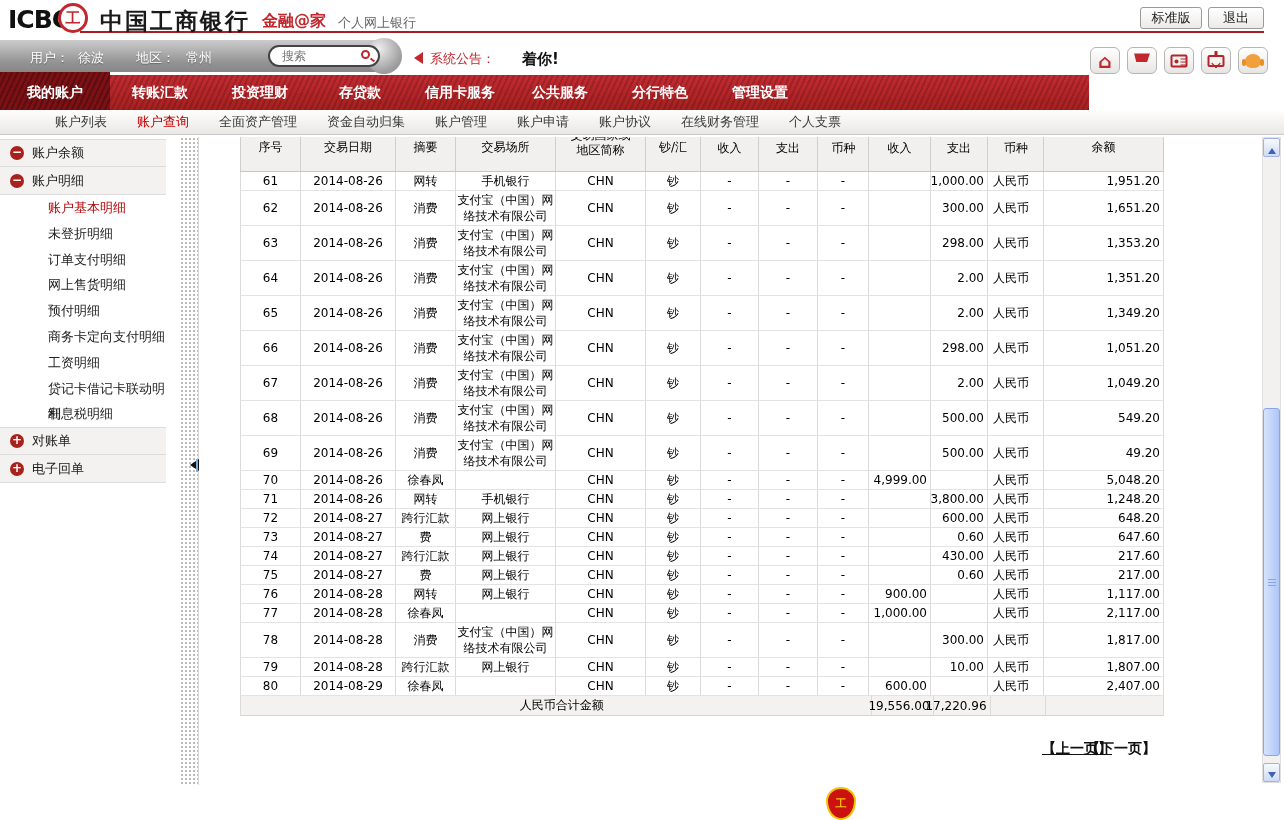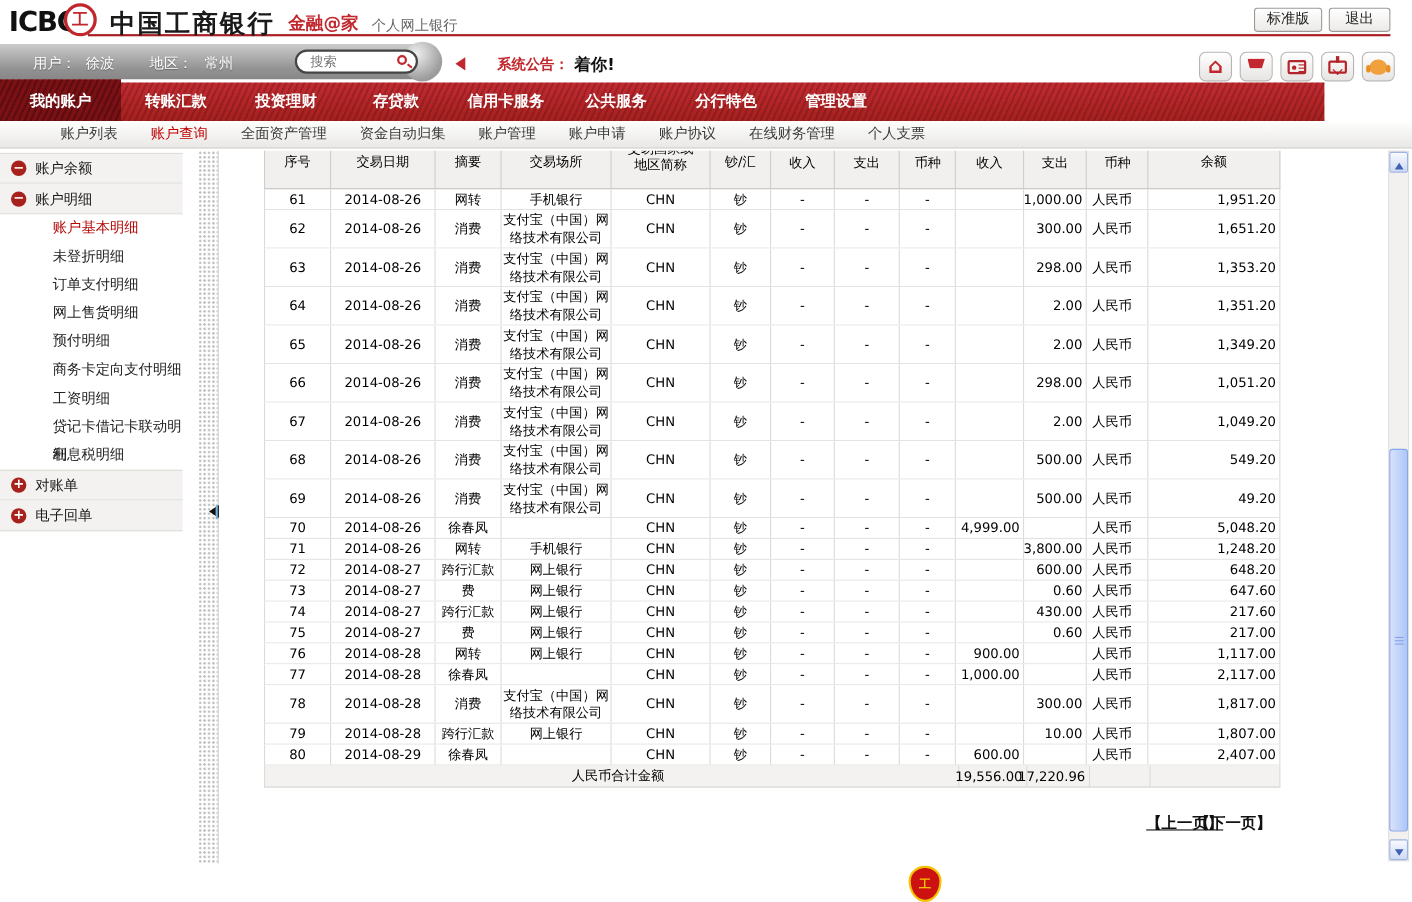--- a/index.html
+++ b/index.html
@@ -28,41 +28,41 @@
   #userbar .sphere { position:absolute; left:366px; top:-2px; width:36px; height:36px; border-radius:50%;
     background:radial-gradient(circle at 35% 30%, #efefef, #9c9c9c 70%); }
   #userbar .utext { position:absolute; top:9px; font-size:13px; color:#fff; text-shadow:0 1px 1px rgba(0,0,0,.35); }
   .search-pill { position:absolute; left:268px; top:5px; width:112px; height:22px; background:#fff; border:2px solid #444;
     border-radius:12px; z-index:2; }
   .search-pill input { position:absolute; left:12px; top:1px; width:70px; height:16px; border:none; outline:none;
     font-size:12px; color:#333; background:transparent; font-family:inherit; }
   .mag { position:absolute; right:8px; top:3px; width:9px; height:9px; border:2px solid #c1272d; border-radius:50%; }
   .mag::after { content:""; position:absolute; left:7px; top:7px; width:5px; height:2px; background:#c1272d; transform:rotate(40deg); }
   .speaker { position:absolute; left:408px; top:12px; width:0; height:0; border:6px solid transparent; border-right:9px solid #c1272d; }
-  #announce-label { position:absolute; left:430px; top:10px; font-size:13px; font-weight:bold; color:#c1272d;margin-left:22px; }
+  #announce-label { position:absolute; left:430px; top:10px; font-size:13px; font-weight:normal; color:#c1272d; }
   #announce-text { position:absolute; left:522px; top:10px; font-size:15px; font-weight:bold; color:#111; }
 
   
   .qbtn { position:absolute; top:47px; width:30px; height:27px; background:linear-gradient(#fff,#e7e5e3);
     border:1px solid #b7b5b3; border-radius:6px; cursor:pointer; }
   .qg { position:absolute; left:50%; top:50%; transform:translate(-50%,-50%); }
   .g-home { font-size:19px; color:#c1272d; font-weight:bold; line-height:19px; }
   .g-cart { width:16px; height:9px; background:#c1272d; clip-path:polygon(0 0,100% 0,82% 100%,14% 100%); margin-top:-3px; }
   .g-cart::after { content:""; position:absolute; left:3px; top:11px; width:4px; height:4px; border-radius:50%; background:#c1272d; box-shadow:7px 0 0 #c1272d; }
   .g-card { width:17px; height:13px; border:2px solid #b4242a; border-radius:2px; }
   .g-card::before { content:""; position:absolute; left:2px; top:3px; width:4px; height:4px; border-radius:50%; background:#b4242a; }
   .g-card::after { content:""; position:absolute; left:8px; top:2px; width:6px; height:1.5px; background:#b4242a; box-shadow:0 3px 0 #b4242a,0 6px 0 #b4242a; }
   .g-mail { width:17px; height:12px; border:2px solid #b4242a; border-radius:2px; }
   .g-mail::before { content:""; position:absolute; left:1px; top:1px; width:9px; height:9px; border-right:2px solid #b4242a; border-bottom:2px solid #b4242a; transform:rotate(45deg) scale(.6); }
   .g-mail::after { content:""; position:absolute; left:5px; top:-6px; width:3px; height:6px; background:#b4242a; }
   .g-head { width:16px; height:14px; border-radius:50% 50% 45% 45%; background:#f0a families03c; background:#f0a03c; }
   .g-head::after { content:""; position:absolute; left:-3px; top:5px; width:4px; height:7px; border-radius:2px; background:#e89026; box-shadow:18px 0 0 #e89026; }
 
   
-  #mainnav { position:absolute; left:0; top:75px; width:1204px; height:35px;
+  #mainnav { position:absolute; left:0; top:75px; width:1089px; height:35px;
     background:repeating-linear-gradient(115deg, rgba(60,8,10,.22) 0 2px, rgba(255,255,255,0) 2px 5px),
     linear-gradient(#c12b31,#a5201f); }
   .nav-item { float:left; width:100px; height:35px; line-height:35px; text-align:center; color:#fff;
     font-size:14px; font-weight:bold; cursor:pointer; }
   .nav-item.active { width:110px; height:38px; line-height:40px; margin-top:-3px;
     background:repeating-linear-gradient(115deg, rgba(0,0,0,.25) 0 2px, rgba(255,255,255,0) 2px 5px), #7c1115; }
 
   
   #subnav { position:absolute; left:0; top:110px; width:1284px; height:25px;
     background:linear-gradient(#fefefd,#e9e8e6); border-bottom:1px solid #c9c8c6; }

